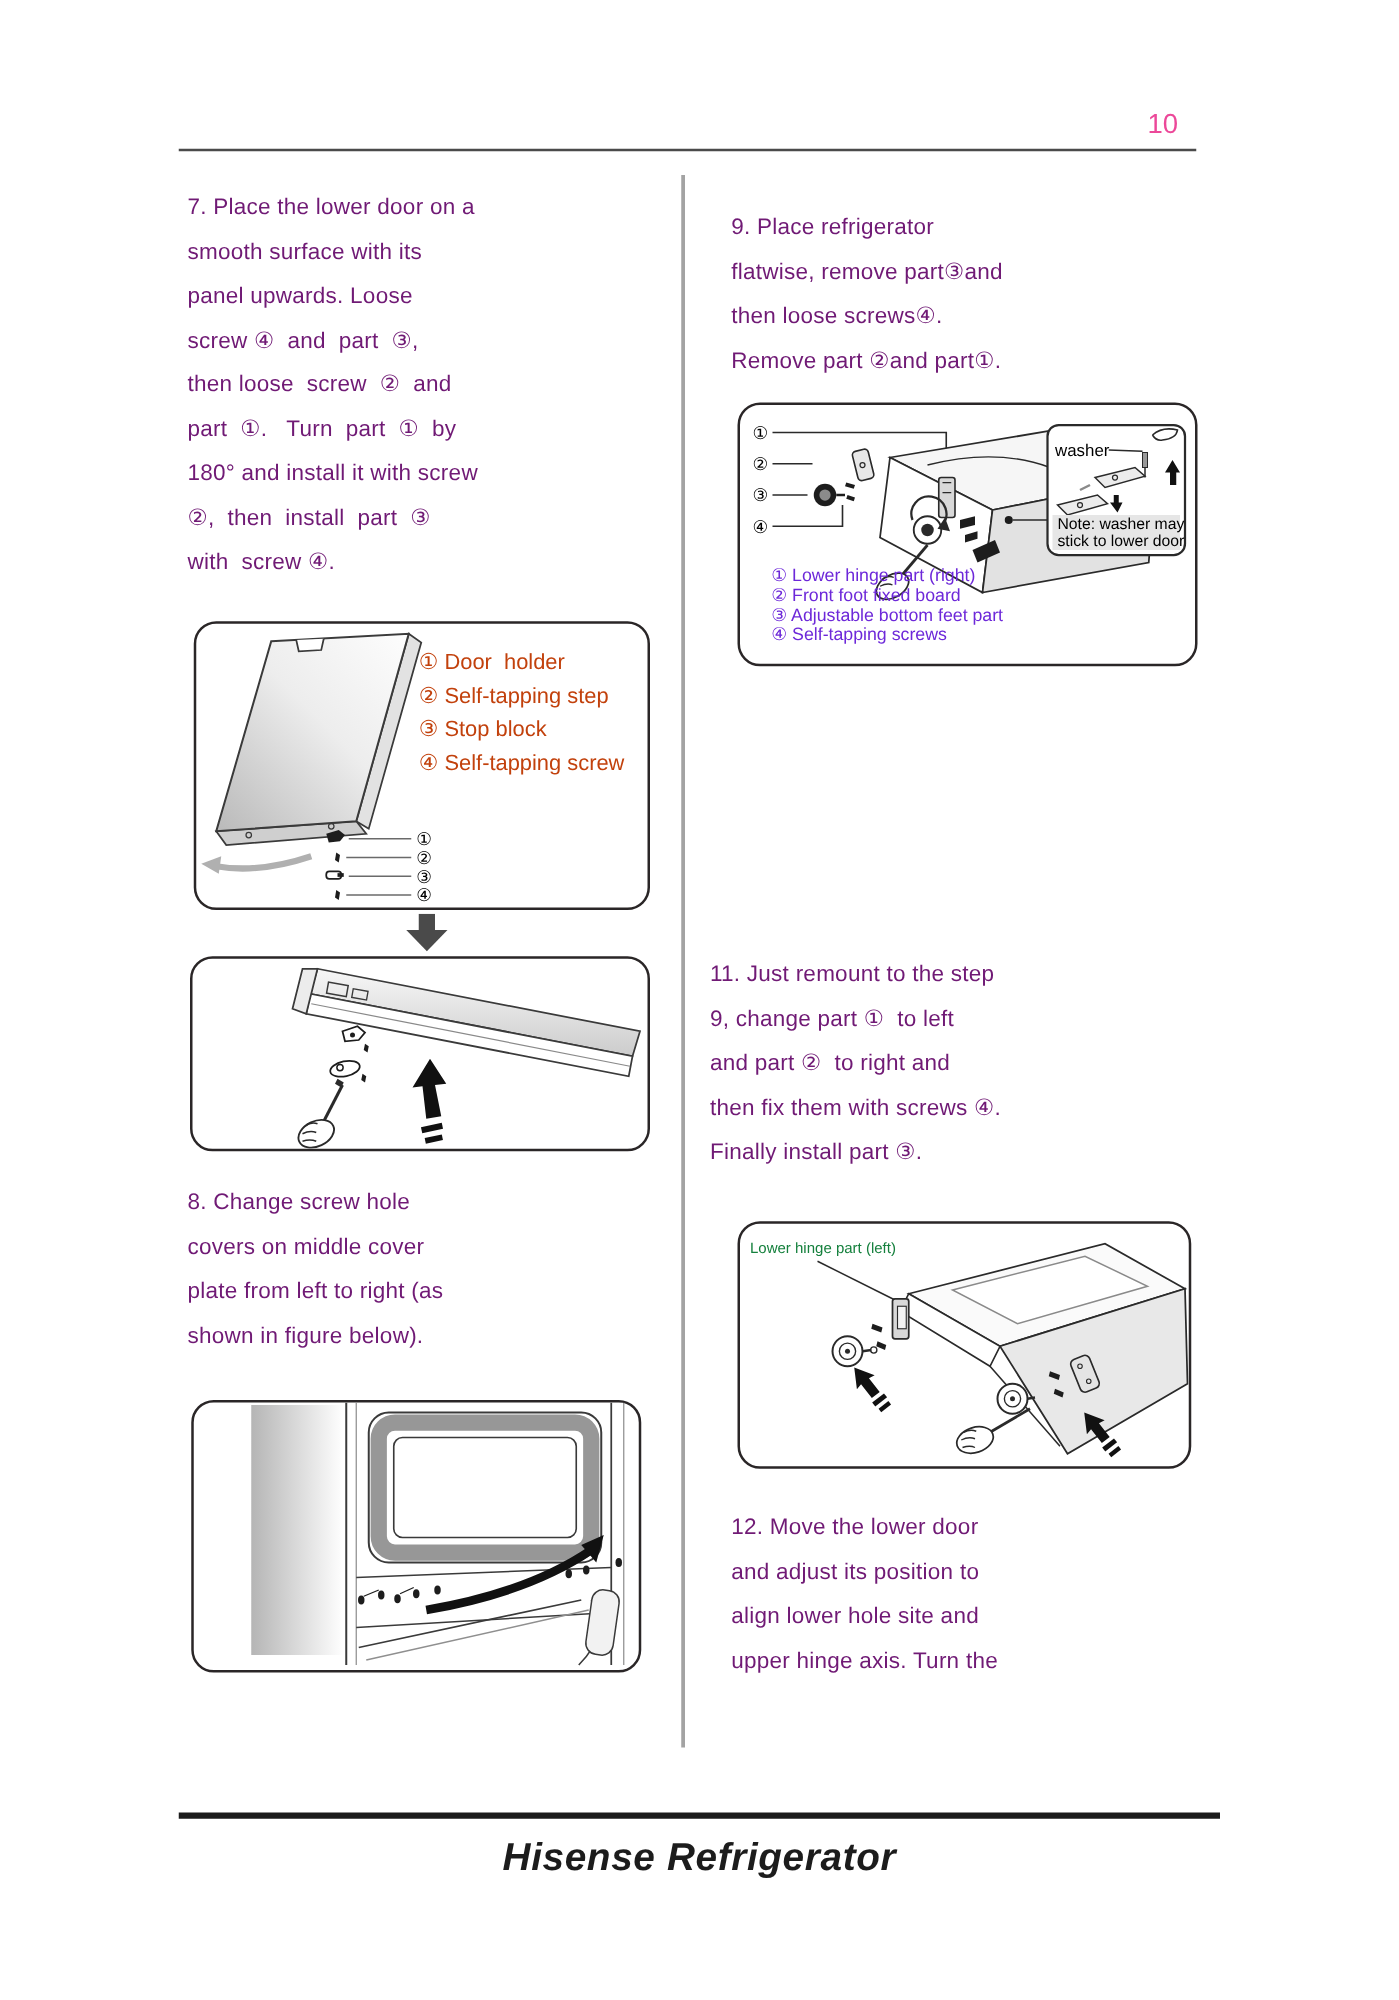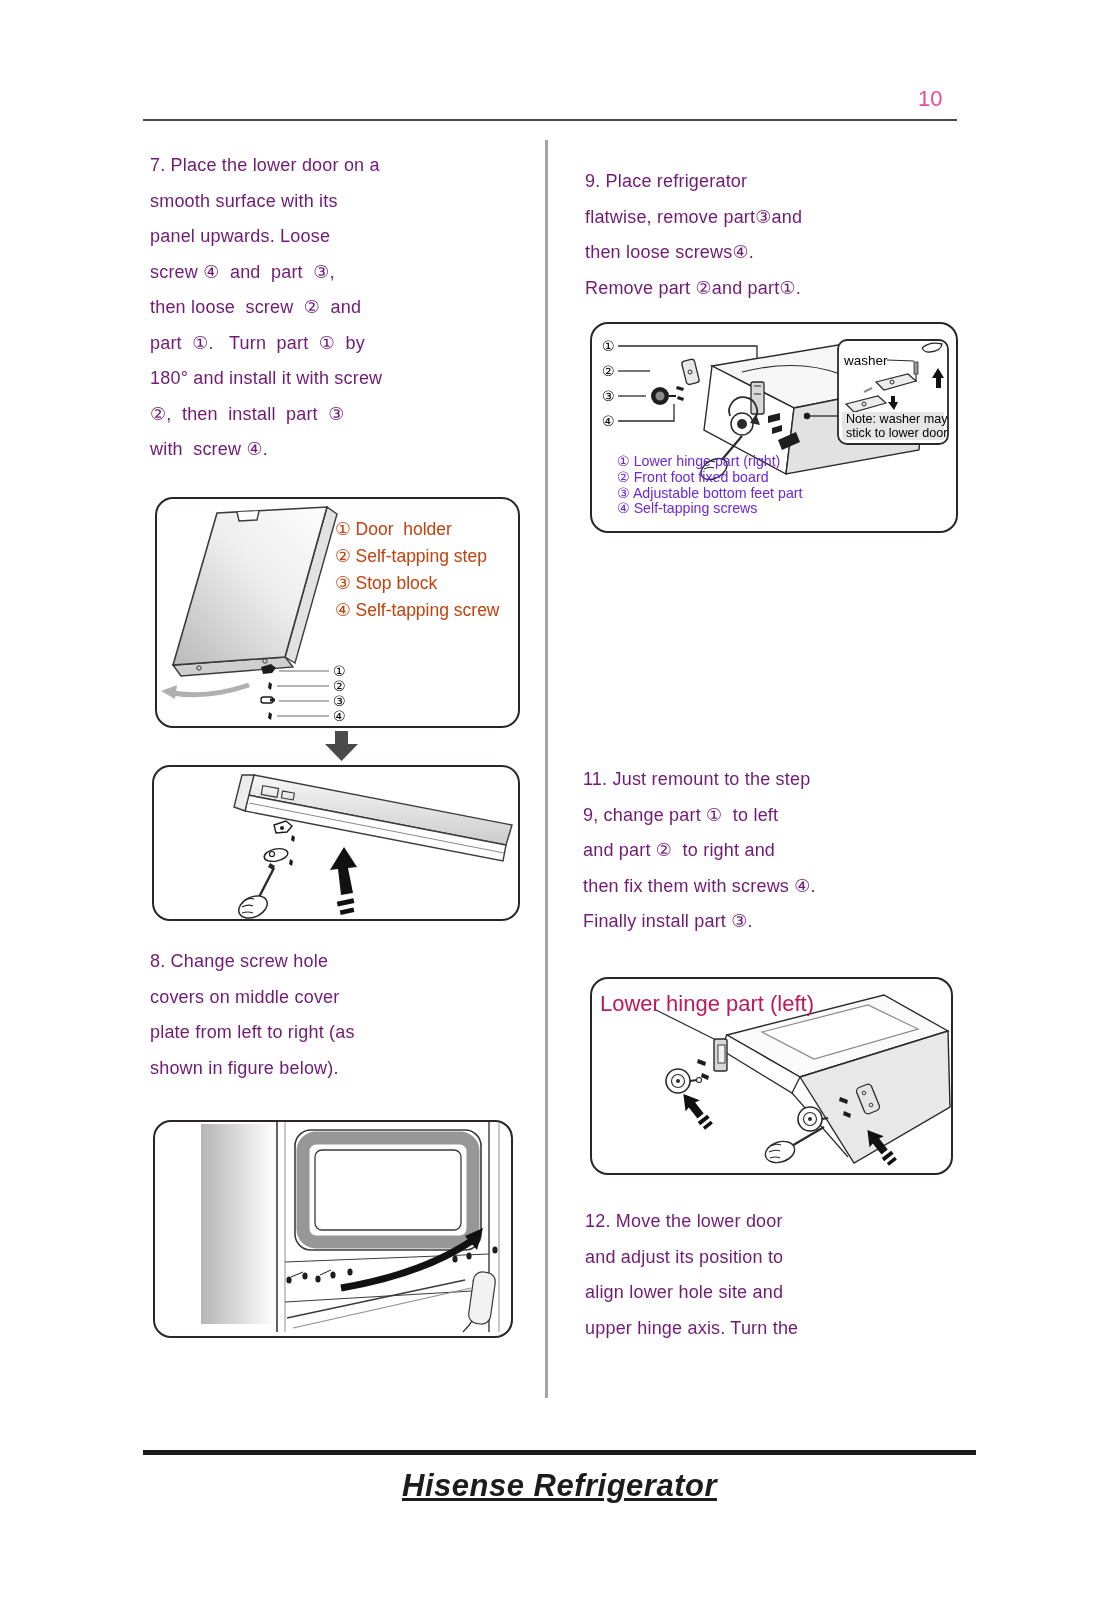--- a/index.html
+++ b/index.html
@@ -14,25 +14,25 @@
   .figbox{
     position:absolute;border:2.2px solid #2a2627;border-radius:18px;background:#fff;box-sizing:border-box;
   }
   .figbox svg{position:absolute;left:0;top:0;}
   .hairline{position:absolute;background:#4a4a4a;}
   .divider{position:absolute;background:#a3a3a3;}
   .pageno{position:absolute;font-size:22px;color:#ec4899;}
   .legendA{position:absolute;font-size:17.5px;line-height:27px;color:#c2410c;}
   .legendD{position:absolute;font-size:14.2px;line-height:15.8px;color:#6d28d9;}
   .legend-line{white-space:pre;}
-  .figlabelE{position:absolute;font-size:22px;color:#be185d;}
+  .figlabelE{position:absolute;font-size:12px;color:#15803d;}
   .footer-line{position:absolute;background:#1c1c1c;}
   .footer-text{
     position:absolute;text-align:center;font-weight:bold;font-style:italic;
-    font-size:31px;color:#1c1c1c;letter-spacing:0.5px;text-decoration:underline;
+    font-size:31px;color:#1c1c1c;letter-spacing:0.5px;
   }
   .downarrow{position:absolute;}
 </style>
 </head>
 <body>
 
 <div class="page">
 
   <div class="pageno" style="left:918px;top:86px;">10</div>
   <div class="hairline" style="left:143px;top:119px;width:814px;height:2px;"></div>
@@ -292,21 +292,21 @@
       </g>
     </svg>
     <div class="legendD" style="left:25px;top:130px;">
       <div class="legend-line">① Lower hinge part (right)</div>
       <div class="legend-line">② Front foot fixed board</div>
       <div class="legend-line">③ Adjustable bottom feet part</div>
       <div class="legend-line">④ Self-tapping screws</div>
     </div>
   </div>
 
-  <div class="step" style="left:583px;top:762px;width:395px;">11. Just remount to the step
+  <div class="step" style="left:568px;top:762px;width:395px;">11. Just remount to the step
 9, change part ①  to left
 and part ②  to right and
 then fix them with screws ④.
 Finally install part ③.</div>
 
   <div class="figbox" style="left:590px;top:977px;width:363px;height:198px;">
     <svg width="359" height="194" viewBox="0 0 359 194">
       <line x1="62" y1="30" x2="126" y2="62" stroke="#2a2a2a" stroke-width="1.2"></line>
       <g>
         <polygon points="135,56 292,16 356,52 208,98" fill="#fafafa" stroke="#2a2a2a" stroke-width="1.4"></polygon>

